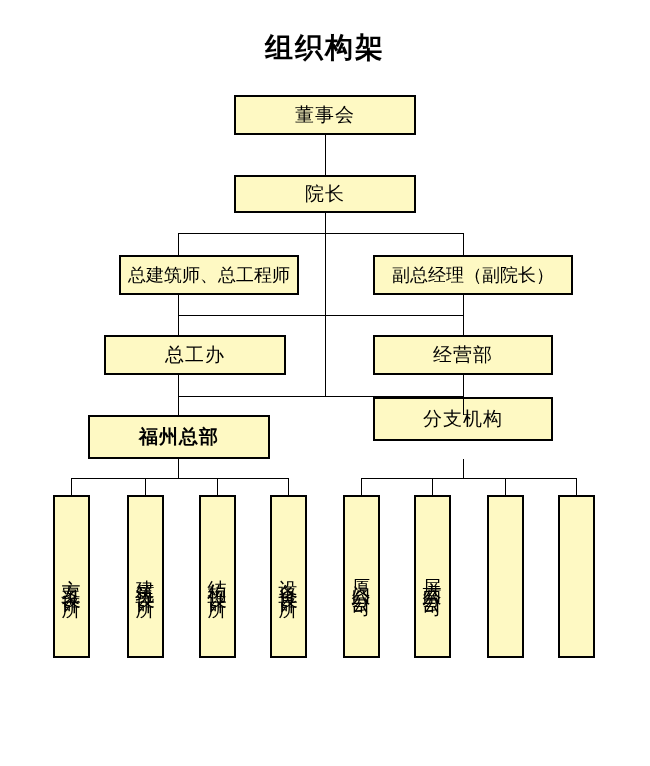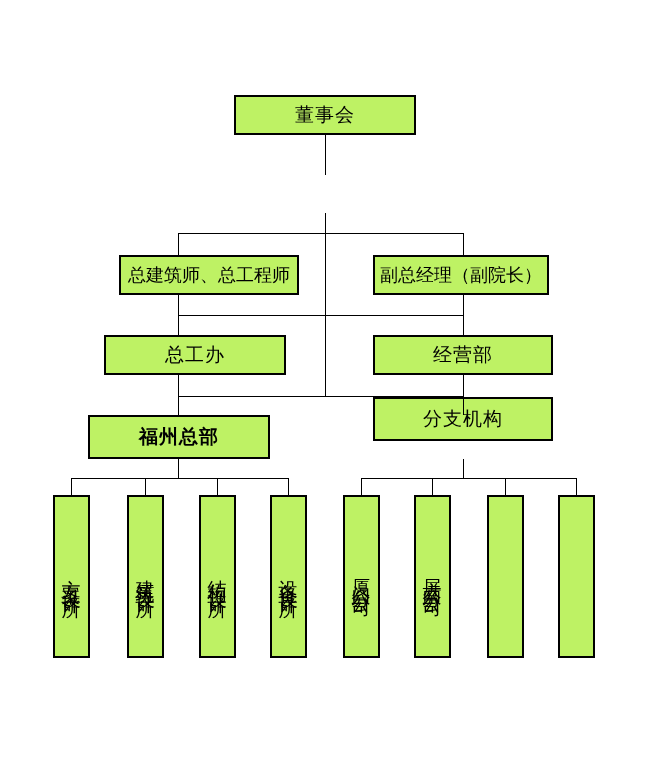--- a/index.html
+++ b/index.html
@@ -23,21 +23,21 @@
     text-align: center;
     font-family: "Liberation Sans", sans-serif;
     font-size: 28px;
     font-weight: 600;
     letter-spacing: 2px;
     color: #000000;
   }
   .box {
     position: absolute;
     box-sizing: border-box;
-    background: #bef264;
+    background: #fef9c3;
     border: 2px solid #000000;
     display: flex;
     align-items: center;
     justify-content: center;
     font-size: 19px;
     letter-spacing: 1px;
     color: #000000;
     white-space: nowrap;
   }
   .tight {
@@ -58,26 +58,28 @@
     background: #000000;
   }
   .hline { height: 1px; }
   .vline { width: 1px; }
 </style>
 </head>
 <body>
 
 <div class="stage">
 
+  <div class="title">组织构架</div>
 
   <div class="box" style="left:234px; top:95px; width:182px; height:40px;">董事会</div>
 
+  <div class="box" style="left:234px; top:175px; width:182px; height:38px;">院长</div>
 
   <div class="box tight" style="left:88px; top:255px; width:180px; height:40px;margin-left:31px;">总建筑师、总工程师</div>
-  <div class="box tight" style="left:373px; top:255px; width:176px; height:40px;">副总经理（副院长）</div>
+  <div class="box tight" style="left:373px; top:255px; width:200px; height:40px;">副总经理（副院长）</div>
 
   <div class="box" style="left:104px; top:335px; width:182px; height:40px;">总工办</div>
   <div class="box" style="left:373px; top:335px; width:180px; height:40px;">经营部</div>
 
   <div class="box" style="left:88px; top:415px; width:182px; height:44px;font-weight:bold;">福州总部</div>
   <div class="box" style="left:373px; top:397px; width:180px; height:44px;">分支机构</div>
 
   <div class="box vbox" style="left:53px;  top:495px; width:37px; height:163px;">方案设计所</div>
   <div class="box vbox" style="left:127px; top:495px; width:37px; height:163px;">建筑设计所</div>
   <div class="box vbox" style="left:199px; top:495px; width:37px; height:163px;">结构设计所</div>

